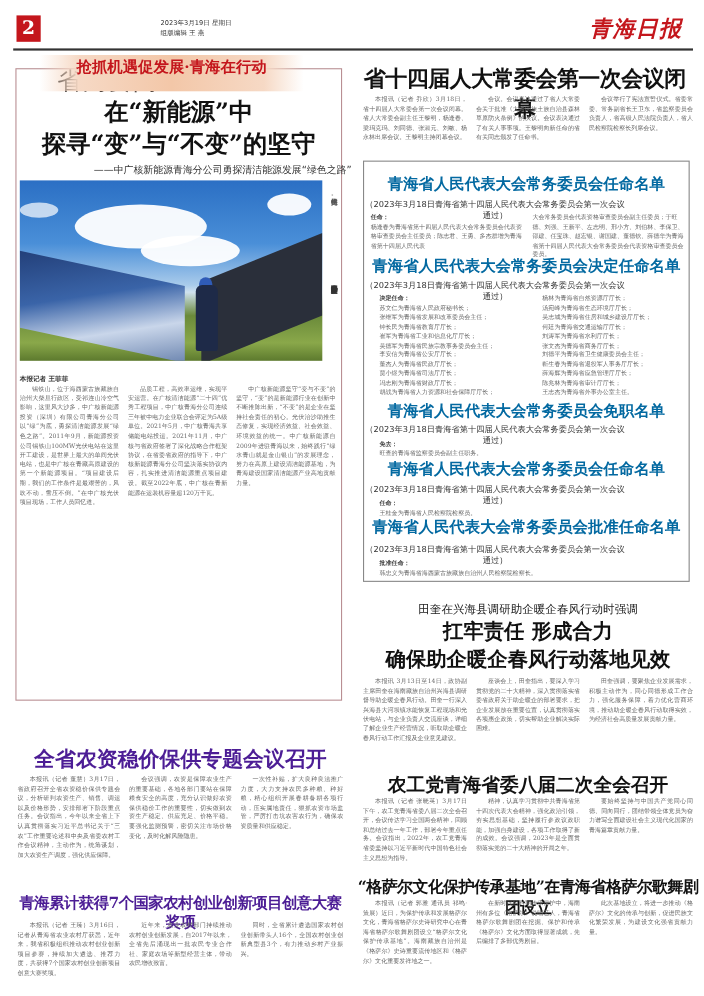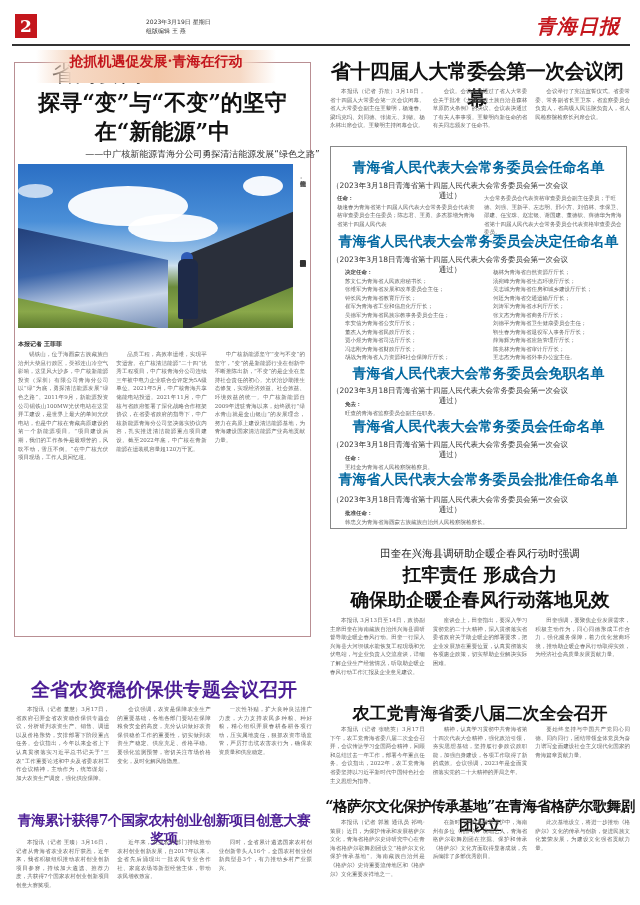--- a/index.html
+++ b/index.html
@@ -71,22 +71,22 @@
     <div>2023年3月19日 星期日</div>
     <div>组版编辑  王 燕</div>
   </div>
   <div class="logo">青海日报</div>
   <div class="rule"></div>
 </div>
 
 <div class="feature"></div>
 <div class="banner">抢抓机遇促发展·青海在行动</div>
 <div class="feat-title">
+  <div>在“新能源”中</div>
   <div>探寻“变”与“不变”的坚守</div>
-  <div>在“新能源”中</div>
 </div>
 <div class="feat-sub">——中广核新能源青海分公司勇探清洁能源发展“绿色之路”</div>
 
 <div class="photo">
   <div class="cloud" style="left:50px;top:22px;width:120px;height:40px;"></div>
   <div class="cloud" style="left:110px;top:50px;width:90px;height:28px;"></div>
   <div class="cloud" style="left:225px;top:12px;width:40px;height:20px;"></div>
   <div class="cloud" style="left:0px;top:20px;width:35px;height:14px;opacity:.7;"></div>
   <div class="panel-l"></div>
   <div class="panel-r"></div>

